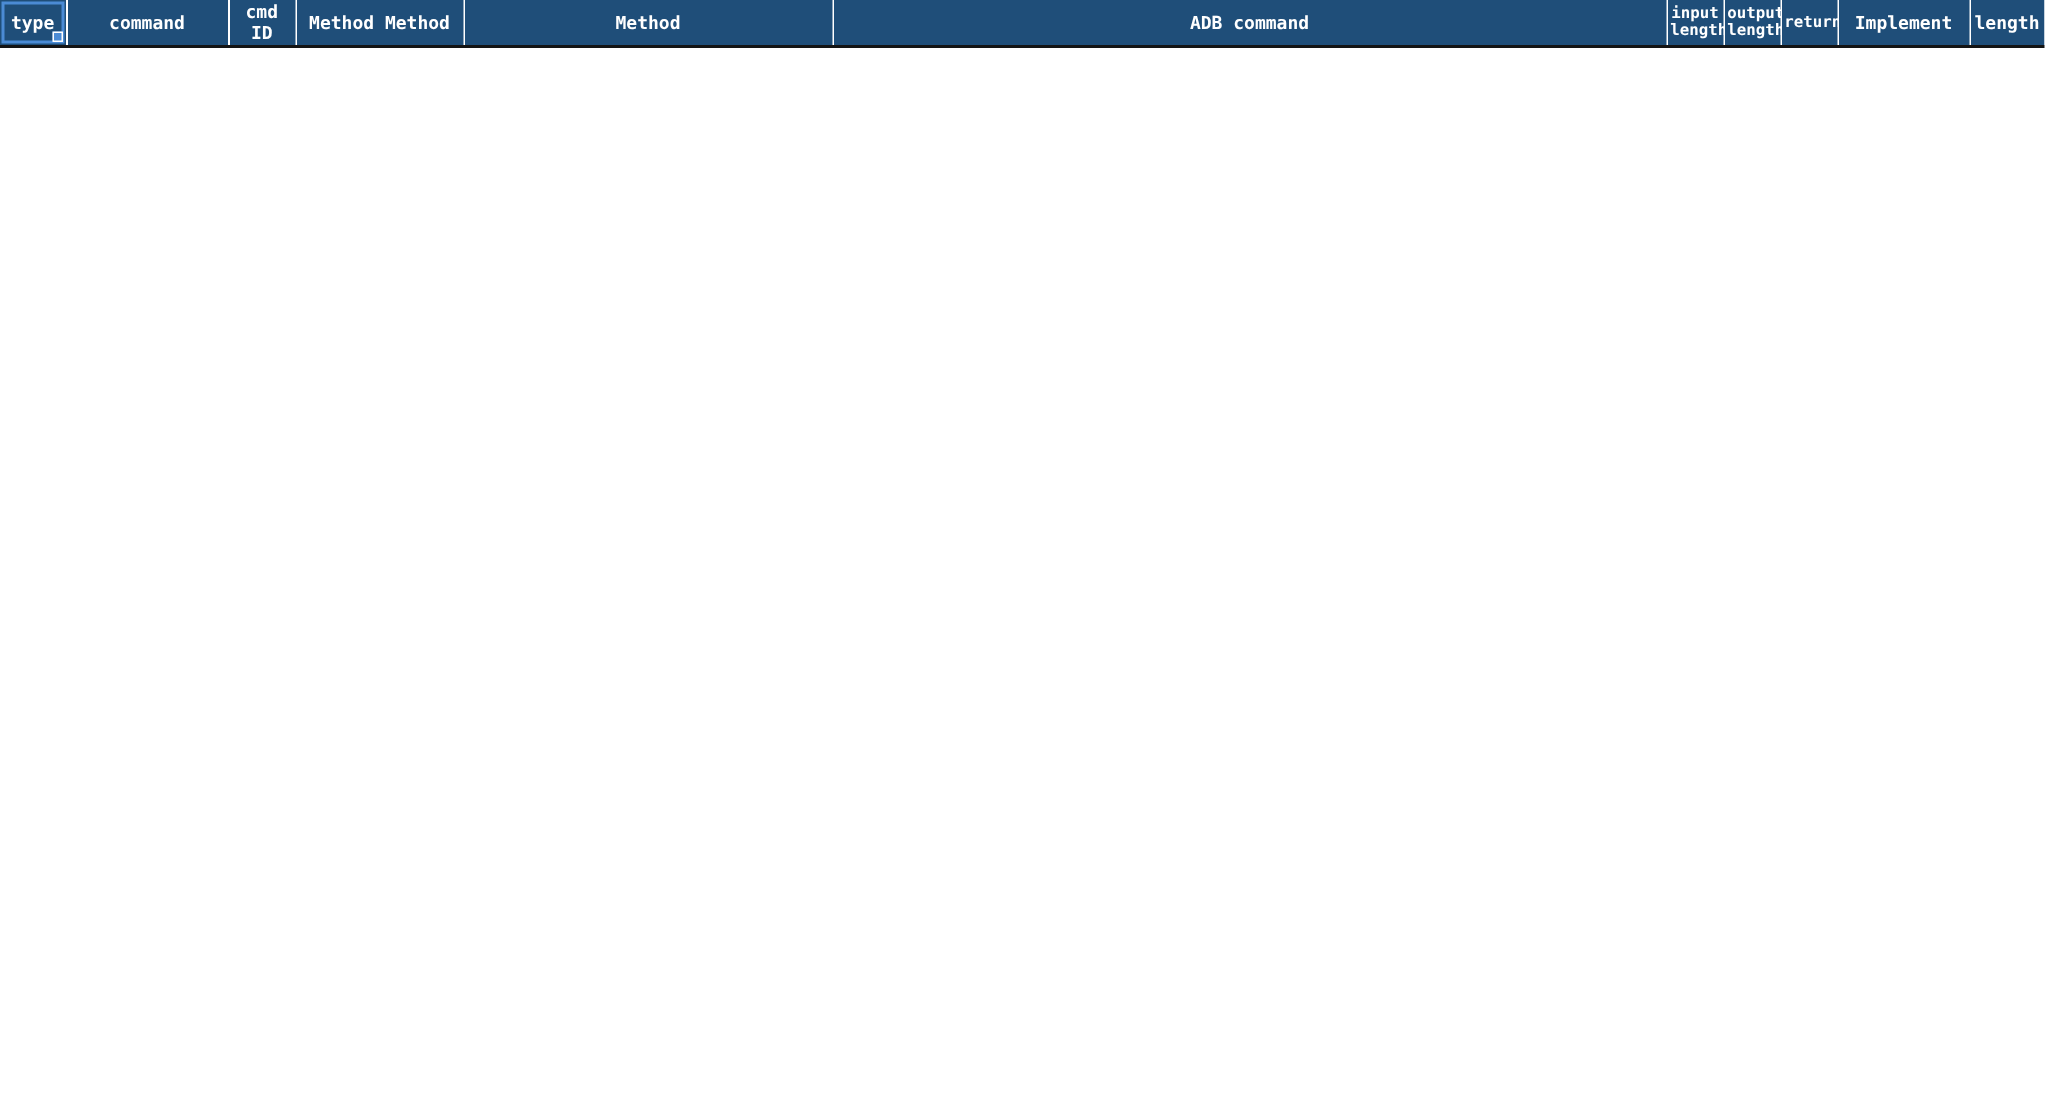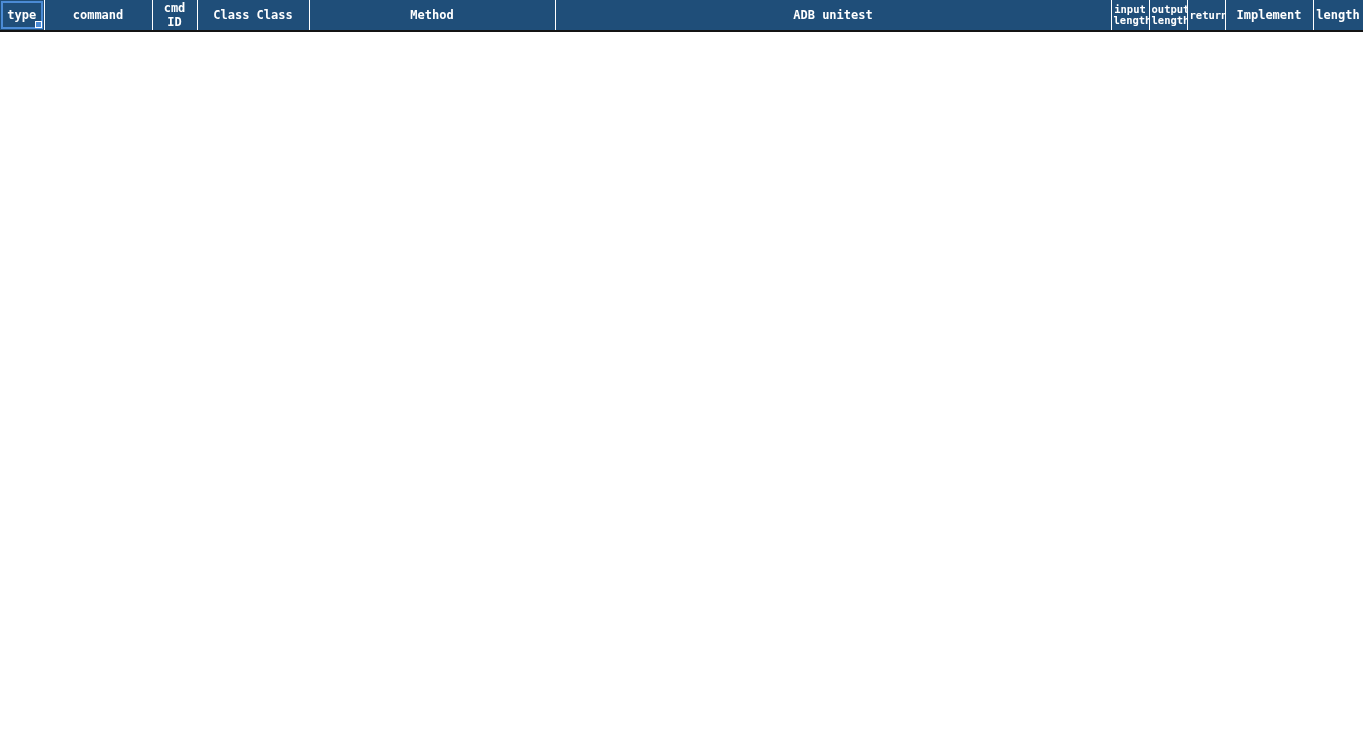--- a/index.html
+++ b/index.html
@@ -38,23 +38,23 @@
       <col class="c-impl">
       <col class="c-uni">
   </colgroup>
   <thead>
       <tr id="header-row">
         <th>type<div class="sel-box">
             <div class="sel-handle"></div>
           </div></th>
         <th>command</th>
         <th>cmd ID</th>
-        <th>Class Class</th>
+        <th>Method Method</th>
         <th>Method</th>
-        <th>ADB unitest</th>
+        <th>ADB command</th>
         <th class="small">input length</th>
         <th class="small">output length</th>
         <th class="small">return</th>
         <th>Implement</th>
         <th>length</th>
       </tr>
     </thead>
   <tbody id="table-body"></tbody>
 </table>
 

